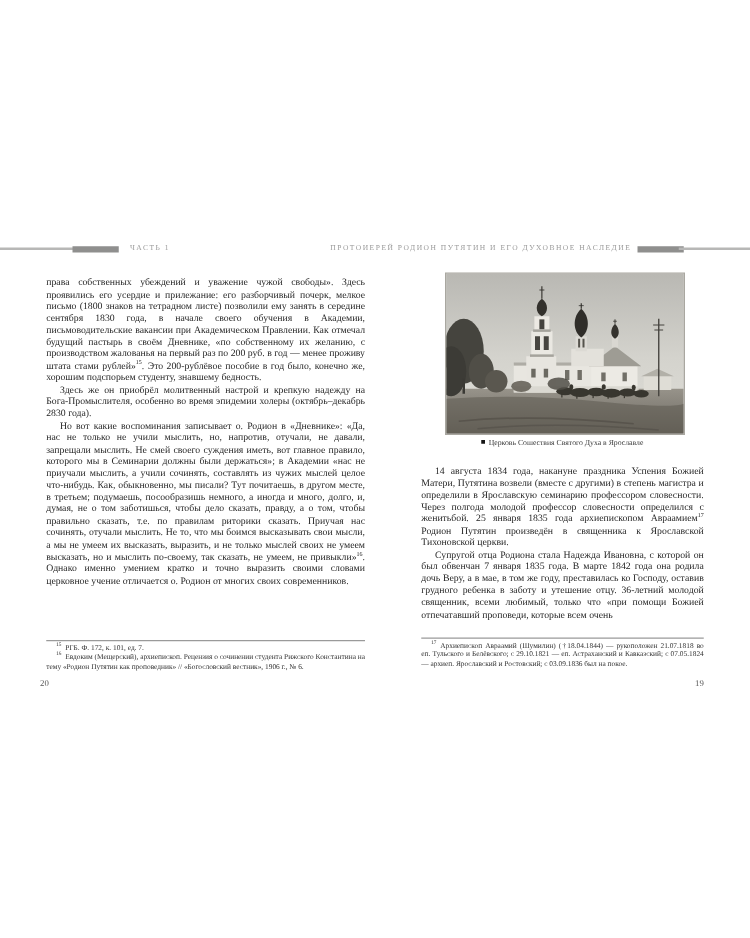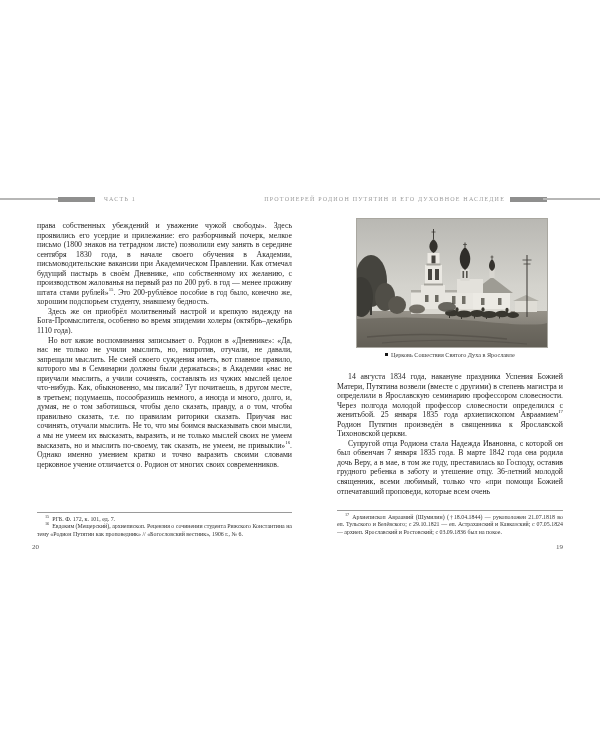--- a/index.html
+++ b/index.html
@@ -59,21 +59,21 @@
   </div>
 
   <div class="runhead" style="left:300px; width:300px;">
     <span class="runhead-label" style="position:absolute; right:95px; top:0.5px;">ПРОТОИЕРЕЙ РОДИОН ПУТЯТИН И ЕГО ДУХОВНОЕ НАСЛЕДИЕ</span>
     <div class="bar-thick" style="left:210px; width:37px;"></div>
     <div class="bar-thin" style="left:243px; width:57px;"></div>
   </div>
 
   <div class="col" style="left:37px; top:221px; width:255px;">
       <p class="">права собственных убеждений и уважение чужой свободы». Здесь проявились его усердие и прилежание: его разборчивый почерк, мелкое письмо (1800 знаков на тетрадном листе) позволили ему занять в середине сентября 1830 года, в начале своего обучения в Академии, письмоводительские вакансии при Академическом Правлении. Как отмечал будущий пастырь в своём Дневнике, «по собственному их желанию, с производством жалованья на первый раз по 200 руб. в год — менее проживу штата стами рублей»<sup class="fnref">15</sup>. Это 200-рублёвое пособие в год было, конечно же, хорошим подспорьем студенту, знавшему бедность.</p>
-      <p class="indent">Здесь же он приобрёл молитвенный настрой и крепкую надежду на Бога-Промыслителя, особенно во время эпидемии холеры (октябрь–декабрь 1110 года).</p>
+      <p class="indent">Здесь же он приобрёл молитвенный настрой и крепкую надежду на Бога-Промыслителя, особенно во время эпидемии холеры (октябрь–декабрь 2830 года).</p>
       <p class="indent">Но вот какие воспоминания записывает о. Родион в «Дневнике»: «Да, нас не только не учили мыслить, но, напротив, отучали, не давали, запрещали мыслить. Не смей своего суждения иметь, вот главное правило, которого мы в Семинарии должны были держаться»; в Академии «нас не приучали мыслить, а учили сочинять, составлять из чужих мыслей целое что-нибудь. Как, обыкновенно, мы писали? Тут почитаешь, в другом месте, в третьем; подумаешь, посообразишь немного, а иногда и много, долго, и, думая, не о том заботишься, чтобы дело сказать, правду, а о том, чтобы правильно сказать, т.е. по правилам риторики сказать. Приучая нас сочинять, отучали мыслить. Не то, что мы боимся высказывать свои мысли, а мы не умеем их высказать, выразить, и не только мыслей своих не умеем высказать, но и мыслить по-своему, так сказать, не умеем, не привыкли»<sup class="fnref">16</sup>. Однако именно умением кратко и точно выразить своими словами церковное учение отличается о. Родион от многих своих современников.</p>
     </div>
 
   <div class="footnotes" style="left:37px; top:512px; width:255px;">
       <div class="footnote"><sup>15</sup>РГБ. Ф. 172, к. 101, ед. 7.</div>
       <div class="footnote"><sup>16</sup>Евдоким (Мещерский), архиепископ. Рецензия о сочинении студента Рижского Константина на тему «Родион Путятин как проповедник» // «Богословский вестник», 1906 г., № 6.</div>
     </div>
 
   <div class="pageno" style="left:32px; top:543px;">20</div>
 

